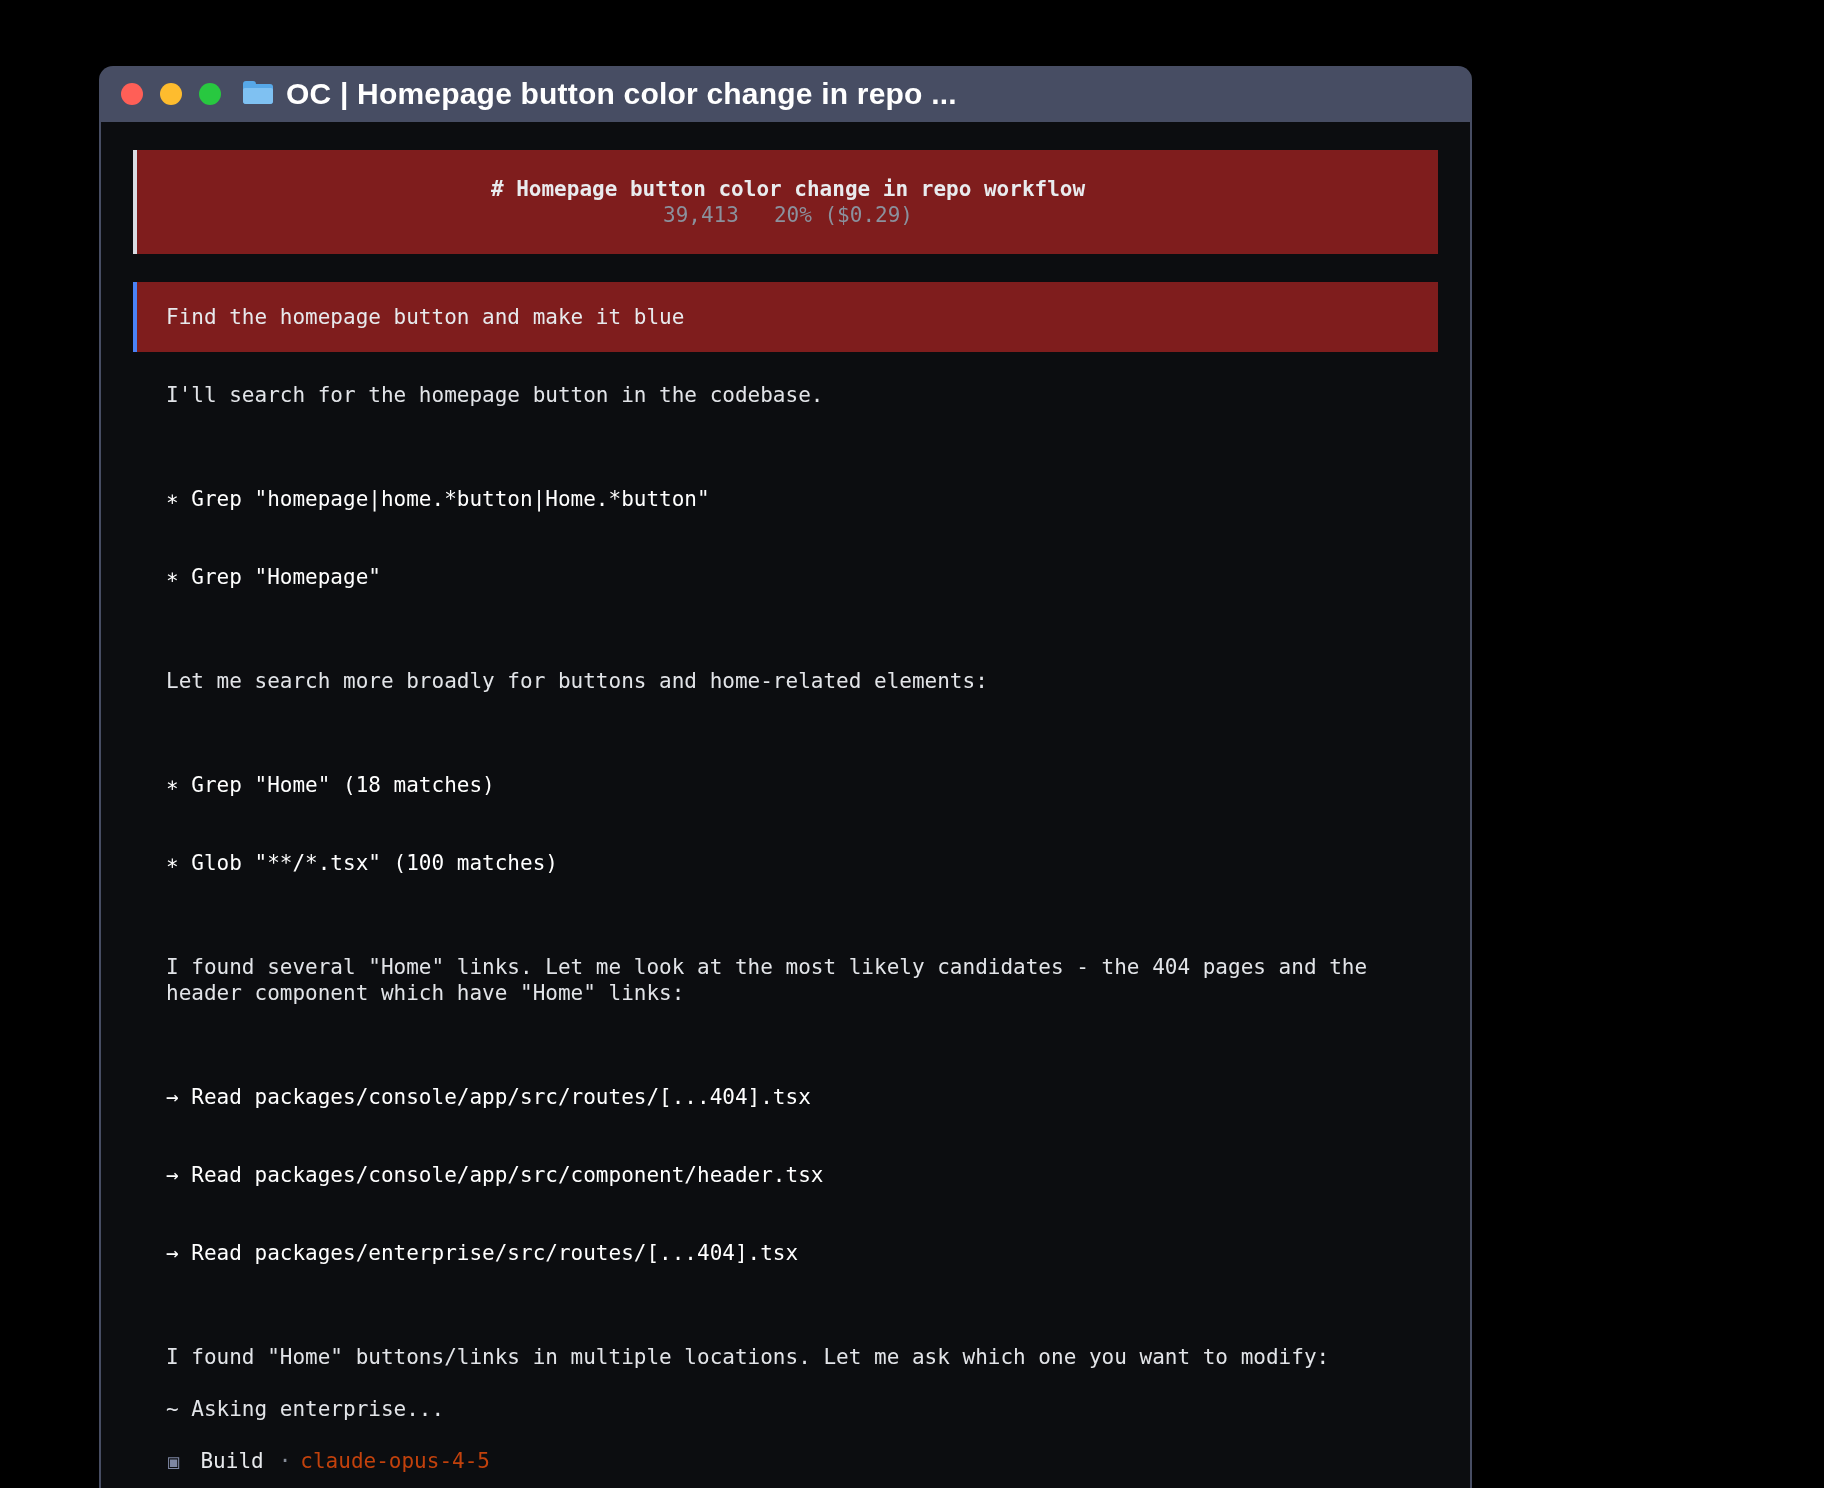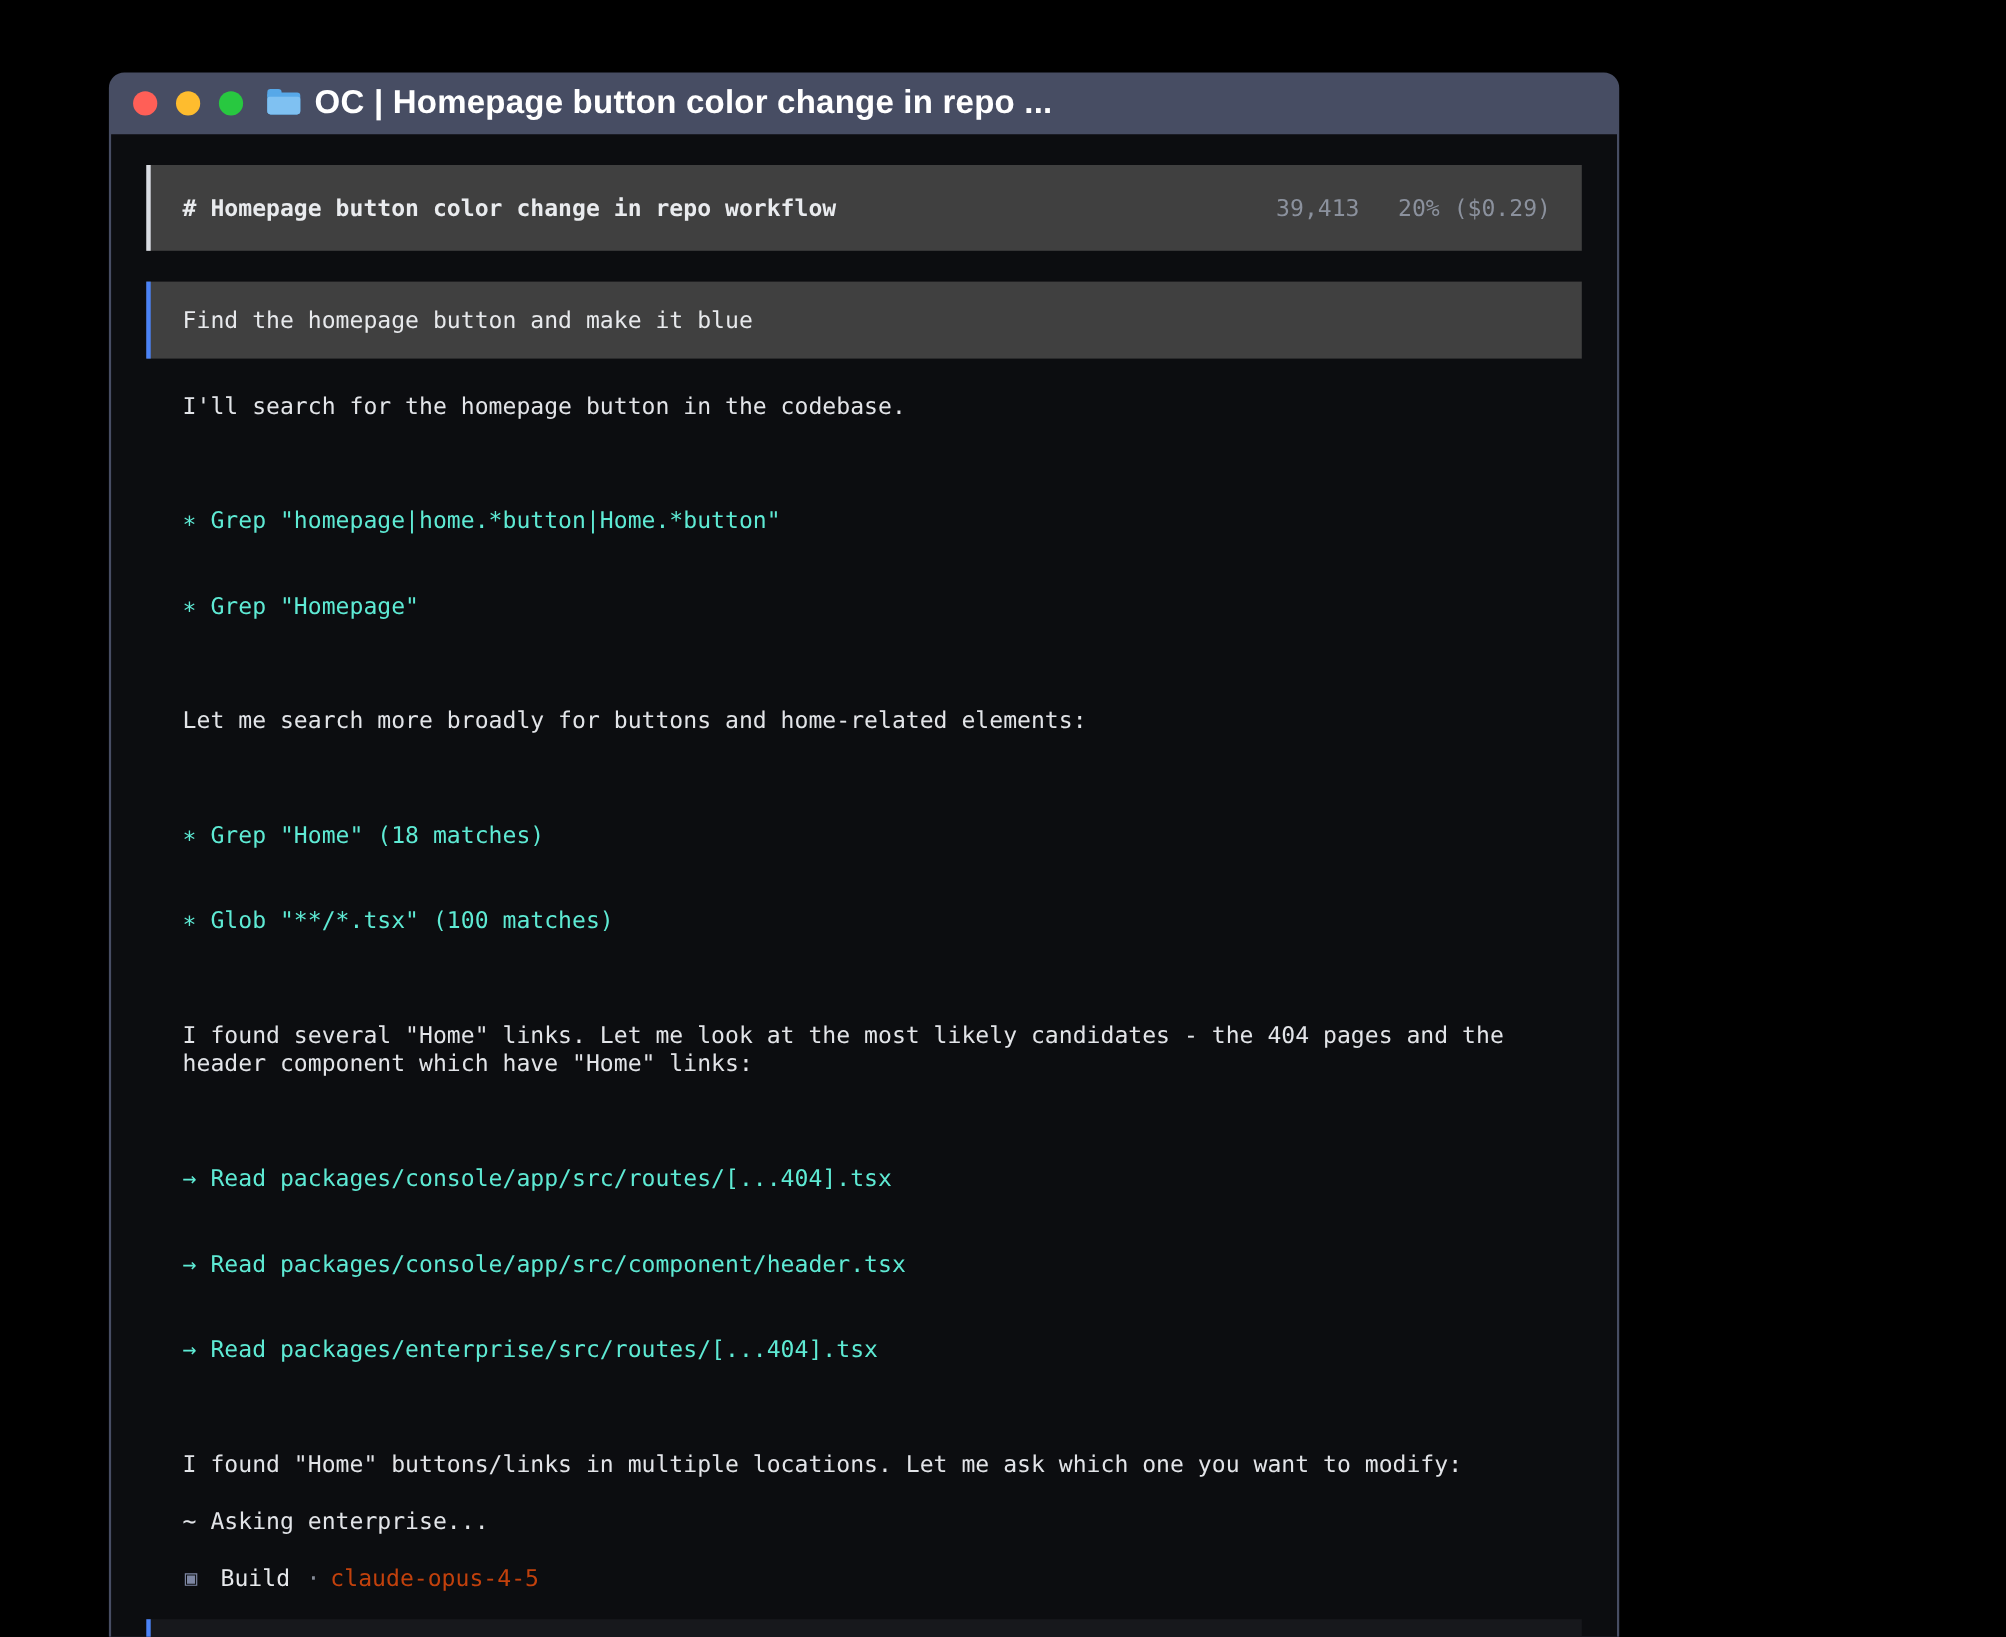--- a/index.html
+++ b/index.html
@@ -37,36 +37,36 @@
     position:absolute; left:0; top:6px; width:30px; height:16px;
     background:#7fc1f2; border-radius:2px 2px 3px 3px;
   }
   .wtitle { color:#ffffff; font-weight:700; font-size:30px; letter-spacing:0.2px; }
 
   .terminal {
     background:#0c0d10; border-radius:0 0 10px 10px;
     padding:28px 32px 26px 32px; min-height:1000px;
   }
 
-  .block { background:#404040; border-left:4px solid #d9dce3; }
+  .block { background:#7f1d1d; border-left:4px solid #d9dce3;flex-direction:column; }
   .header-block {
     display:flex; justify-content:space-between; align-items:center;
     padding:26px 28px 26px 29px;
   }
   .header-title { color:#e9ebee; font-weight:700; white-space:pre; }
   .header-stats { color:#8b919d; display:flex; gap:35px; white-space:pre;align-items:center; }
 
   .user-block {
     border-left-color:#4a82f7; margin-top:28px; padding:22px 28px 22px 29px;
     color:#e7e9ec; white-space:pre-wrap;
   }
 
   .conv { padding:30px 0 0 33px; }
   .p { color:#e2e4e8; white-space:pre-wrap; margin-bottom:26px; }
-  .tools { color:#5eead4; white-space:pre; margin-bottom:26px; }
+  .tools { color:#ffffff; white-space:pre; margin-bottom:26px; }
   .tools div { min-height:26px; }
 
   .badge-line { display:flex; align-items:center; margin:26px 0 24px 2px; white-space:pre; }
   .badge-icon { color:#7d86a2; font-size:19px; margin-right:21px; }
   .badge-agent { color:#e7e9ec; }
   .badge-sep { color:#868c98; margin:0 9px 0 15px; }
   .badge-model { color:#c2410c; }
 
   .input-block {
     background:#17181c; border-left:4px solid #4a82f7;

